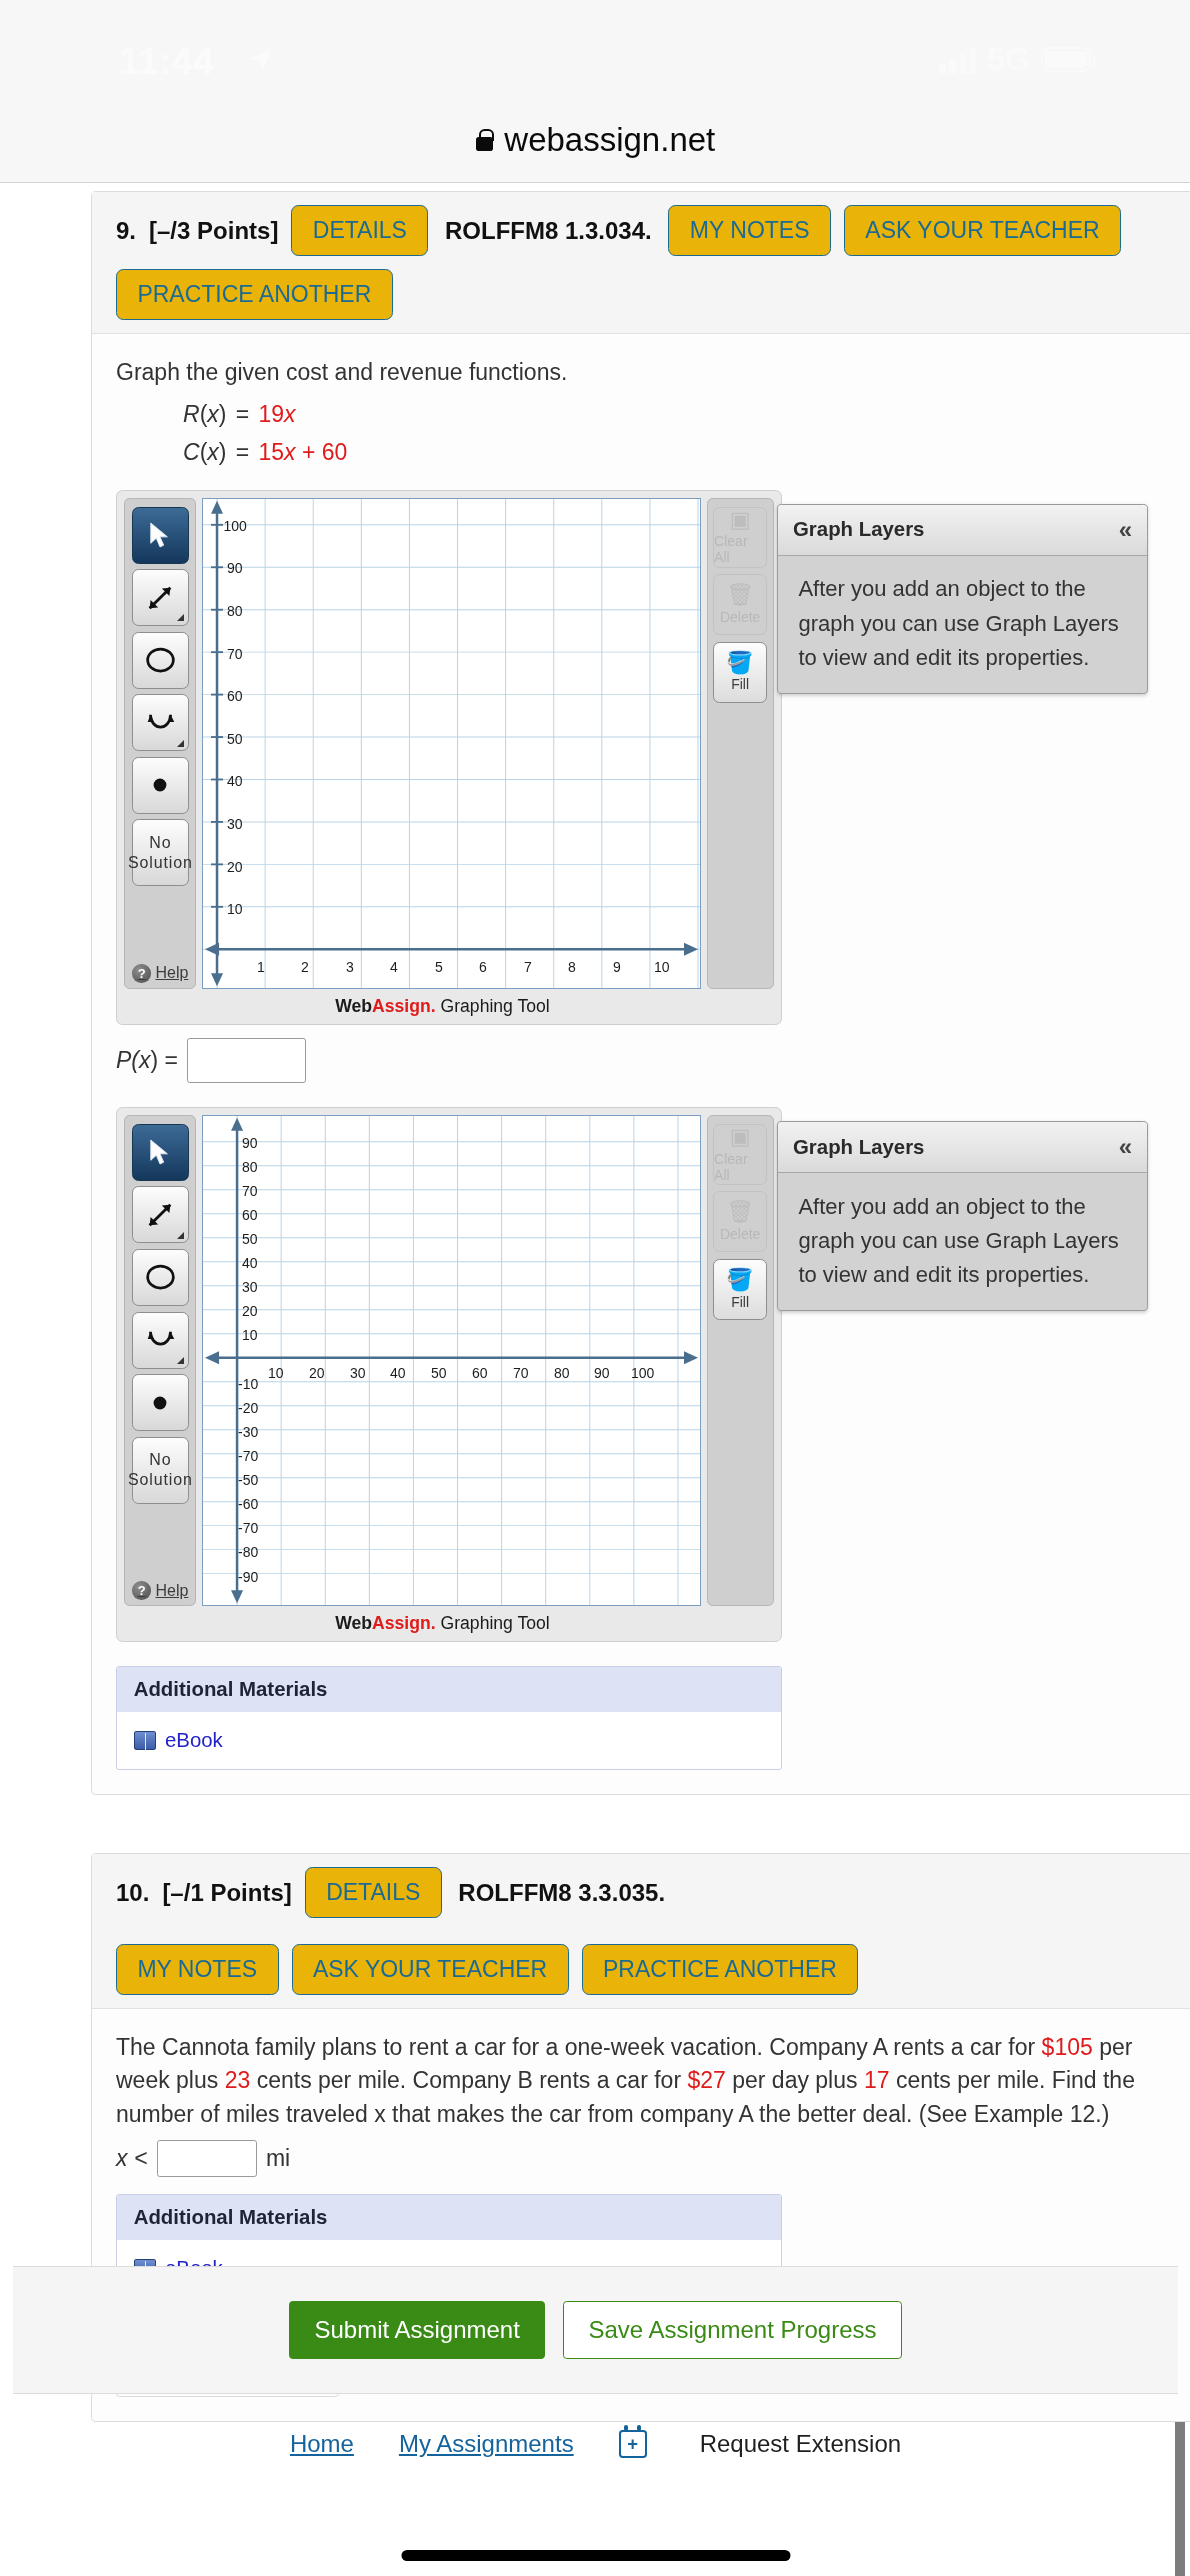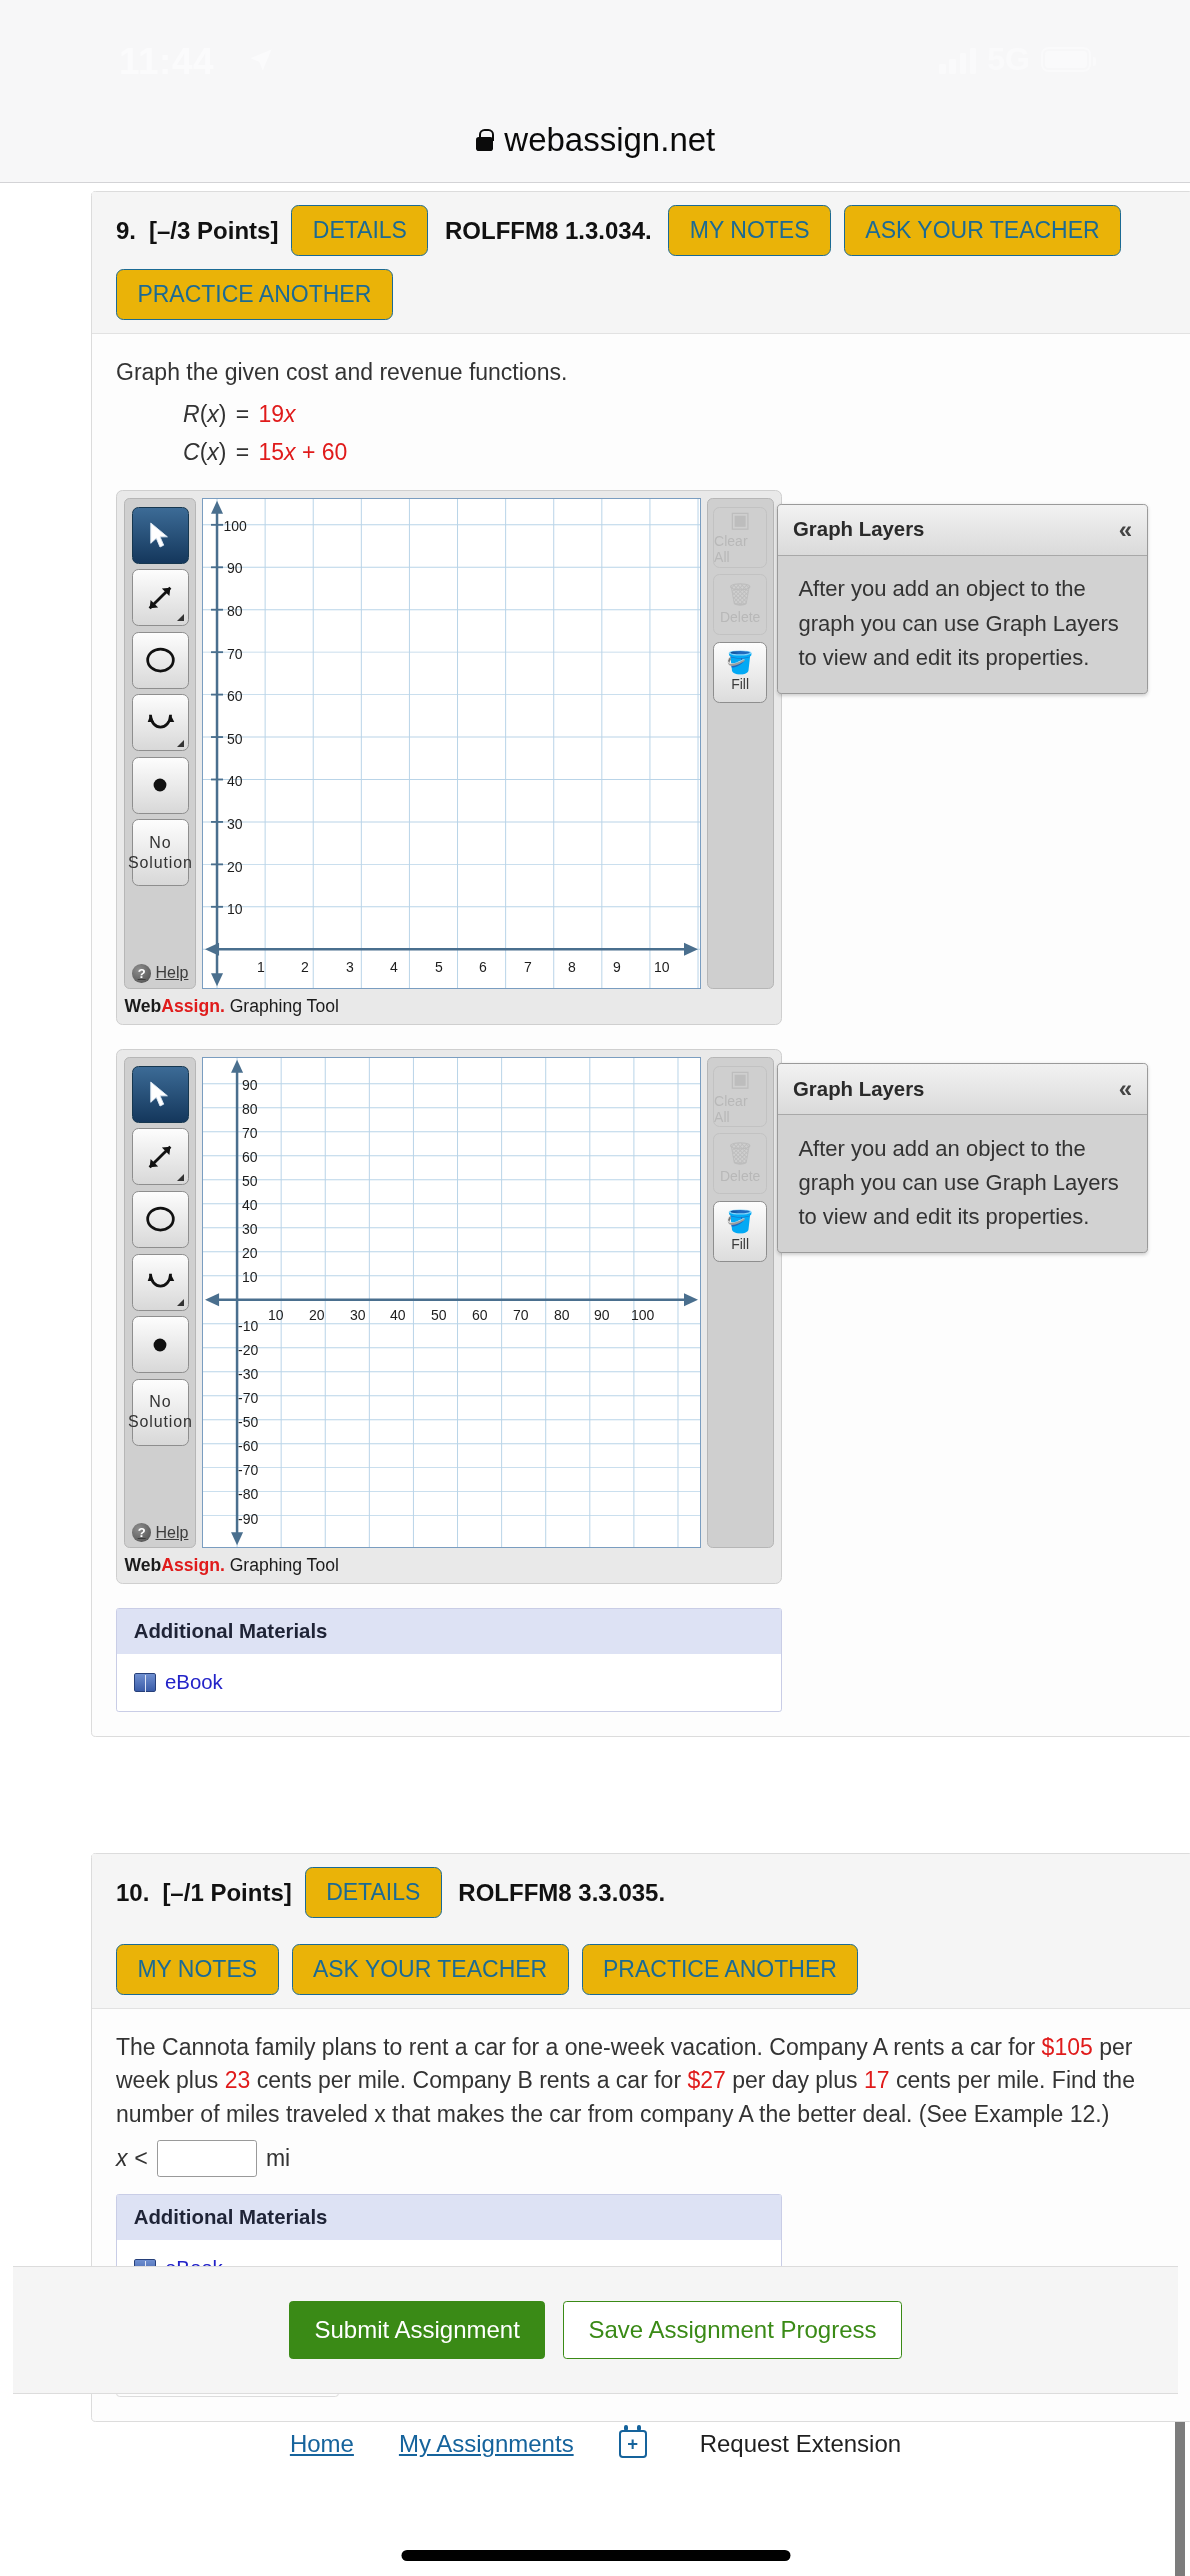--- a/index.html
+++ b/index.html
@@ -150,21 +150,21 @@
   .layers-head {
     background: linear-gradient(#f2f2f2, #dadada);
     border-bottom: 0.9px solid #a8a8a8;
     padding: 11px 15px; display:flex; align-items:center; justify-content:space-between;
   }
   .layers-title { font-size: 20.4px; font-weight: bold; color: #2a2a2a; }
   .layers-collapse { font-size: 24px; color: #444; cursor: pointer; font-weight: bold; }
   .layers-body { padding: 16.7px 20.4px 18.5px 20.4px; font-size: 22px; color: #333; line-height: 1.55; }
 
   .gt-foot {
-    text-align: left; padding: 6.5px 13px 7.4px 0; font-size: 17.6px; color: #1b1b1b;
+    text-align: center; padding: 6.5px 13px 7.4px 0; font-size: 17.6px; color: #1b1b1b;
   }
   .wa-red { color: #e01b1b; font-weight: bold; }
   .wa-blk { font-weight: bold; }
 
   
   .axis-label { position: absolute; font-size: 14px; color: #1d1d1d; font-family: "Liberation Sans", sans-serif; }
 
   
   .ansrow { display: flex; align-items: center; gap: 9.3px; margin-top: 13px; }
   .ansrow .lab { font-size: 23px; color: #333; }
@@ -417,20 +417,24 @@
         </div>
         <div class="layers" style="left: 660px; top: 13px; width: 371px;">
           <div class="layers-head">
             <span class="layers-title">Graph Layers</span>
             <span class="layers-collapse">«</span>
           </div>
           <div class="layers-body">After you add an object to the graph you can use Graph Layers to view and edit its properties.</div>
         </div>
       </div>
 
+      <div class="ansrow">
+        <span class="lab"><span class="mvar">P(</span><span class="mvar">x</span><span>) =</span></span>
+        <input class="inbox" type="text" value="" style="">
+      </div>
 
       <div class="gtool" style="width: 666px;">
         <div class="gtool-row">
           <div class="gt-left" style="height: 491px;">
             <div class="tbtn sel">
               <svg width="24" height="28" viewBox="0 0 26 30">
                   <path d="M3 2 L3 24 L9 18.5 L13 28 L17 26 L13 17 L21 17 Z" fill="#ffffff" stroke="#dce8f5" stroke-width="1"></path>
                 </svg>
             </div>
             <div class="tbtn">

